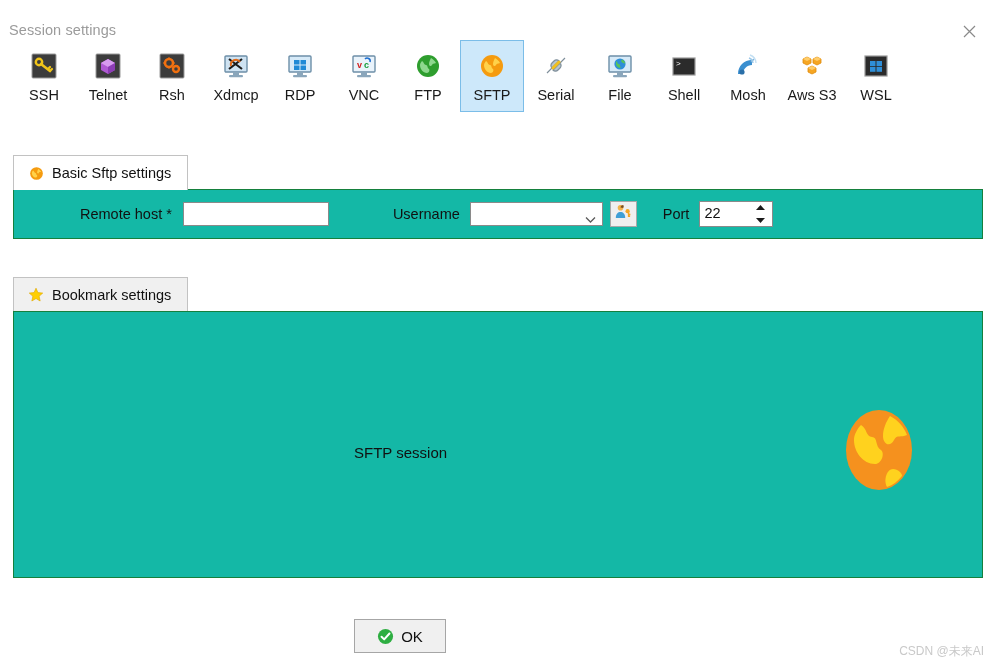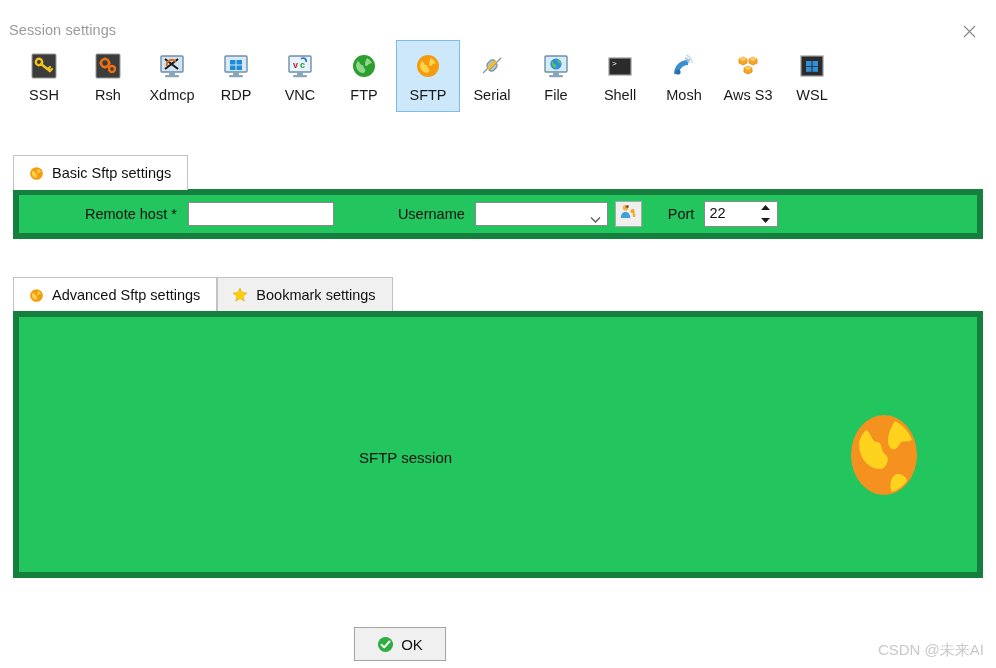--- a/index.html
+++ b/index.html
@@ -107,22 +107,22 @@
     white-space: nowrap;
     cursor: default;
   }
   .grp-tab .tabico {
     width: 16px; height: 16px;
     margin-right: 8px;
     display: inline-flex; align-items: center; justify-content: center;
   }
   .grp-tab.inactive { background: #f0f0f0; color: #111; margin-top: 46px; }
   .grp-body {
-    border: 6px solid #15803d;
-    background: #22c55e;
+    border: 1px solid #15803d;
+    background: #14b8a6;
     box-sizing: border-box;
     margin-top: -1px;
   }
   #basic-body {
     height: 50px;
     display: flex;
     align-items: center;
     padding-left: 66px;
     box-sizing: border-box;
   }
@@ -226,29 +226,29 @@
     height: 34px;
     border: 1px solid #a6a6a6;
     background: #f0f0f0;
     box-sizing: border-box;
     display: flex; align-items: center; justify-content: center;
     gap: 7px;
     font-size: 15px;
     color: #111;
     cursor: default;
   }
-  #ok-button { left: 354px; top: 16px; width: 92px; }
+  #ok-button { left: 354px; top: 8px; width: 92px; }
   #cancel-button { left: 522px; top: 0; width: 94px; }
   .dlg-btn .bico { width: 17px; height: 17px; display: inline-flex; }
 
   
   #watermark {
     position: absolute;
     right: 12px; bottom: 8px;
-    font-size: 15px;
+    font-size: 12px;
     color: #c9c9c9;
     white-space: nowrap;
   }
 </style>
 </head>
 <body>
 
 <div id="titlebar">
   <div id="title-text">Session settings</div>
   <div id="close-btn">
@@ -265,20 +265,31 @@
       <svg width="28" height="28" viewBox="0 0 28 28">
         <rect x="2" y="2" width="24" height="24" rx="1" fill="#3c3c3c" stroke="#9a9a9a" stroke-width="1"></rect>
         <circle cx="9" cy="10" r="3.2" fill="none" stroke="#f0c419" stroke-width="2.4"></circle>
         <path d="M11 12 L20 19" stroke="#f0c419" stroke-width="2.6" stroke-linecap="round"></path>
         <path d="M18 17 L20 15 M20 19 L22 17" stroke="#f0c419" stroke-width="2.2" stroke-linecap="round"></path>
       </svg>
     </span>
     <span class="tlabel">SSH</span>
   </div>
 
+  <div class="type-tile">
+    <span class="ticon">
+      <svg width="28" height="28" viewBox="0 0 28 28">
+        <rect x="2" y="2" width="24" height="24" rx="1" fill="#3c3c3c" stroke="#9a9a9a" stroke-width="1"></rect>
+        <path d="M14 7 L21 11 L21 18 L14 22 L7 18 L7 11 Z" fill="#b05ad4"></path>
+        <path d="M14 7 L21 11 L14 15 L7 11 Z" fill="#d79bf0"></path>
+        <path d="M14 15 L21 11 L21 18 L14 22 Z" fill="#8c3cb5"></path>
+      </svg>
+    </span>
+    <span class="tlabel">Telnet</span>
+  </div>
 
   <div class="type-tile">
     <span class="ticon">
       <svg width="28" height="28" viewBox="0 0 28 28">
         <rect x="2" y="2" width="24" height="24" rx="1" fill="#3c3c3c" stroke="#9a9a9a" stroke-width="1"></rect>
         <circle cx="11" cy="11" r="4" fill="none" stroke="#f07010" stroke-width="2.6"></circle>
         <circle cx="18" cy="17" r="3" fill="none" stroke="#f07010" stroke-width="2.4"></circle>
         <path d="M11 5.5 L11 7 M5.5 11 L7 11 M16.5 11 L15 11 M11 16.5 L11 15" stroke="#f07010" stroke-width="1.8"></path>
       </svg>
     </span>
@@ -481,30 +492,20 @@
         <svg width="11" height="7" viewBox="0 0 11 7">
           <path d="M5.5 6 L1 1 L10 1 Z" fill="#1a1a1a"></path>
         </svg>
       </span>
     </div>
   </div>
 </div>
 
 <div id="lower-group">
   <div class="grp-tabstrip">
-    <div class="grp-tab">
-      <span class="tabico">
-        <svg width="15" height="15" viewBox="0 0 26 26">
-          <circle cx="13" cy="13" r="11" fill="#f59b0f"></circle>
-          <path d="M7 8 c2 1 2 4 4 4 c2 0 1 3 3 4 c1 1 0 4 -2 4 c-4 0 -7 -4 -7 -8 c0 -1 1 -3 2 -4 Z" fill="#ffd24a"></path>
-          <path d="M16 5 c2 1 4 3 5 5 c-2 1 -3 0 -4 2 c-1 2 -3 1 -3 -1 c0 -2 1 -4 2 -6 Z" fill="#ffd24a"></path>
-        </svg>
-      </span>
-      <span>Advanced Sftp settings</span>
-    </div>
     <div class="grp-tab inactive">
       <span class="tabico">
         <svg width="16" height="16" viewBox="0 0 20 20">
           <path d="M10 1.5 L12.4 7 L18.4 7.6 L13.9 11.6 L15.2 17.5 L10 14.4 L4.8 17.5 L6.1 11.6 L1.6 7.6 L7.6 7 Z" fill="#ffcf00" stroke="#e0a800" stroke-width="0.8"></path>
         </svg>
       </span>
       <span>Bookmark settings</span>
     </div>
   </div>
 

